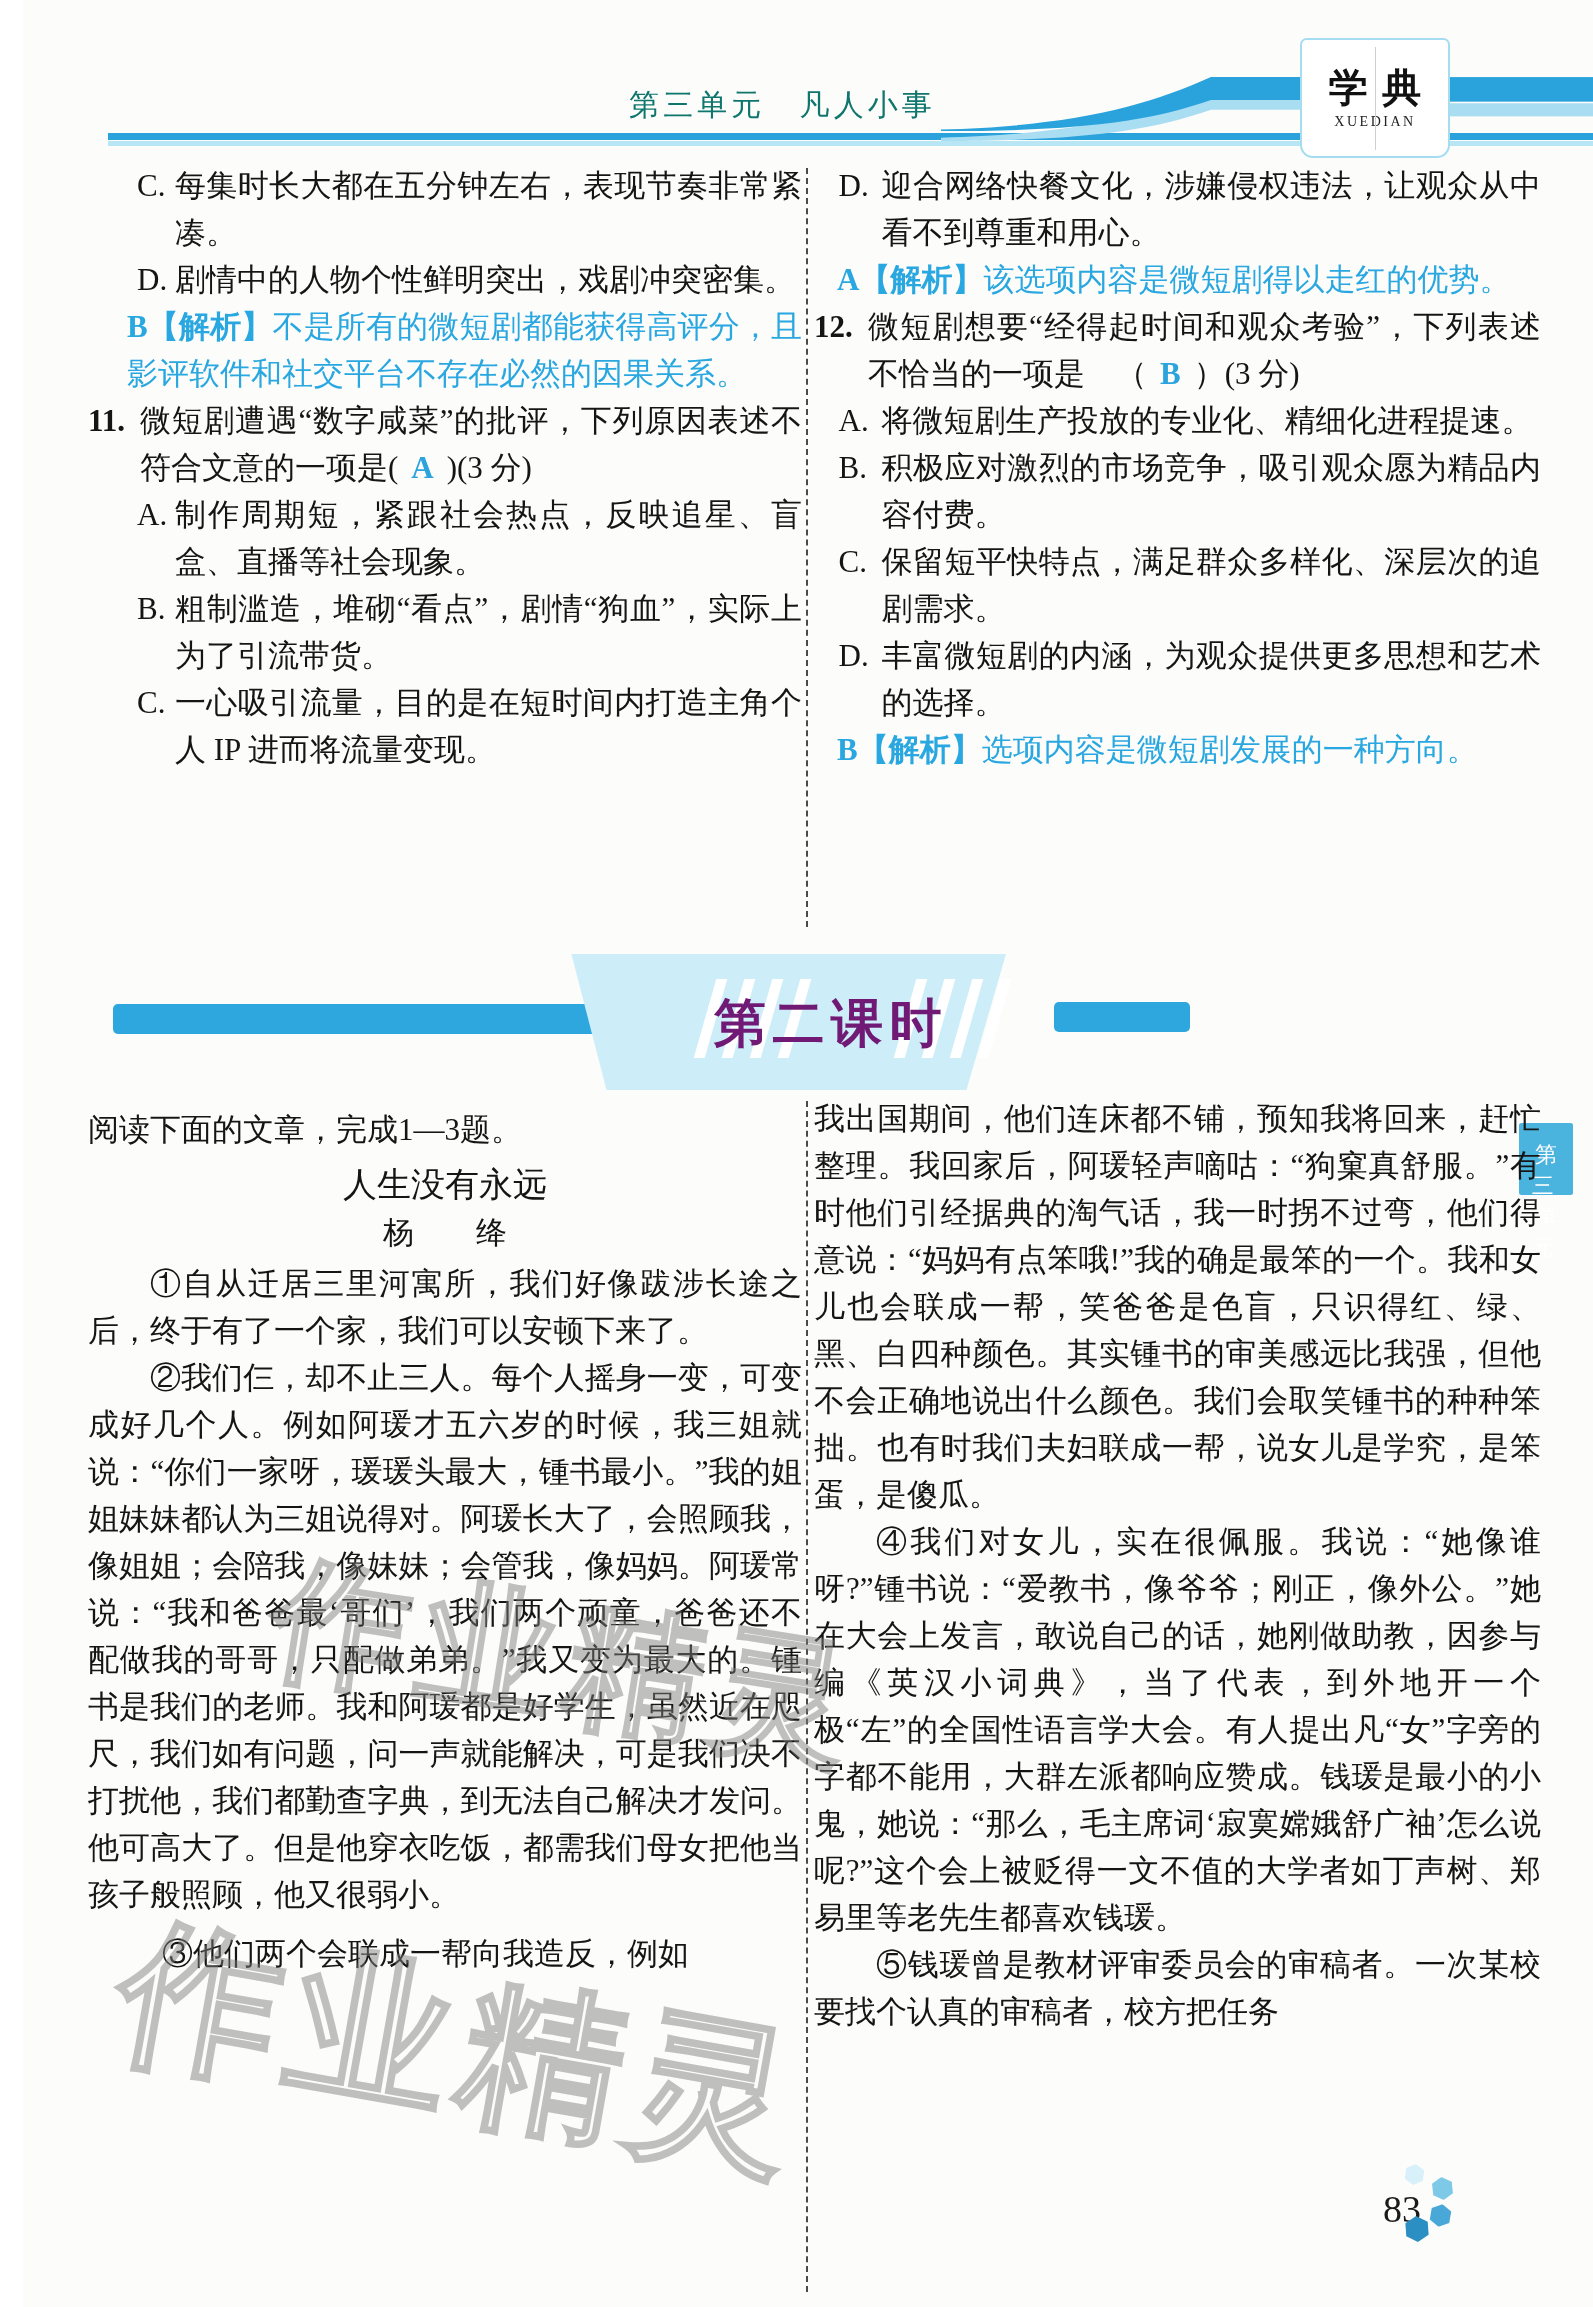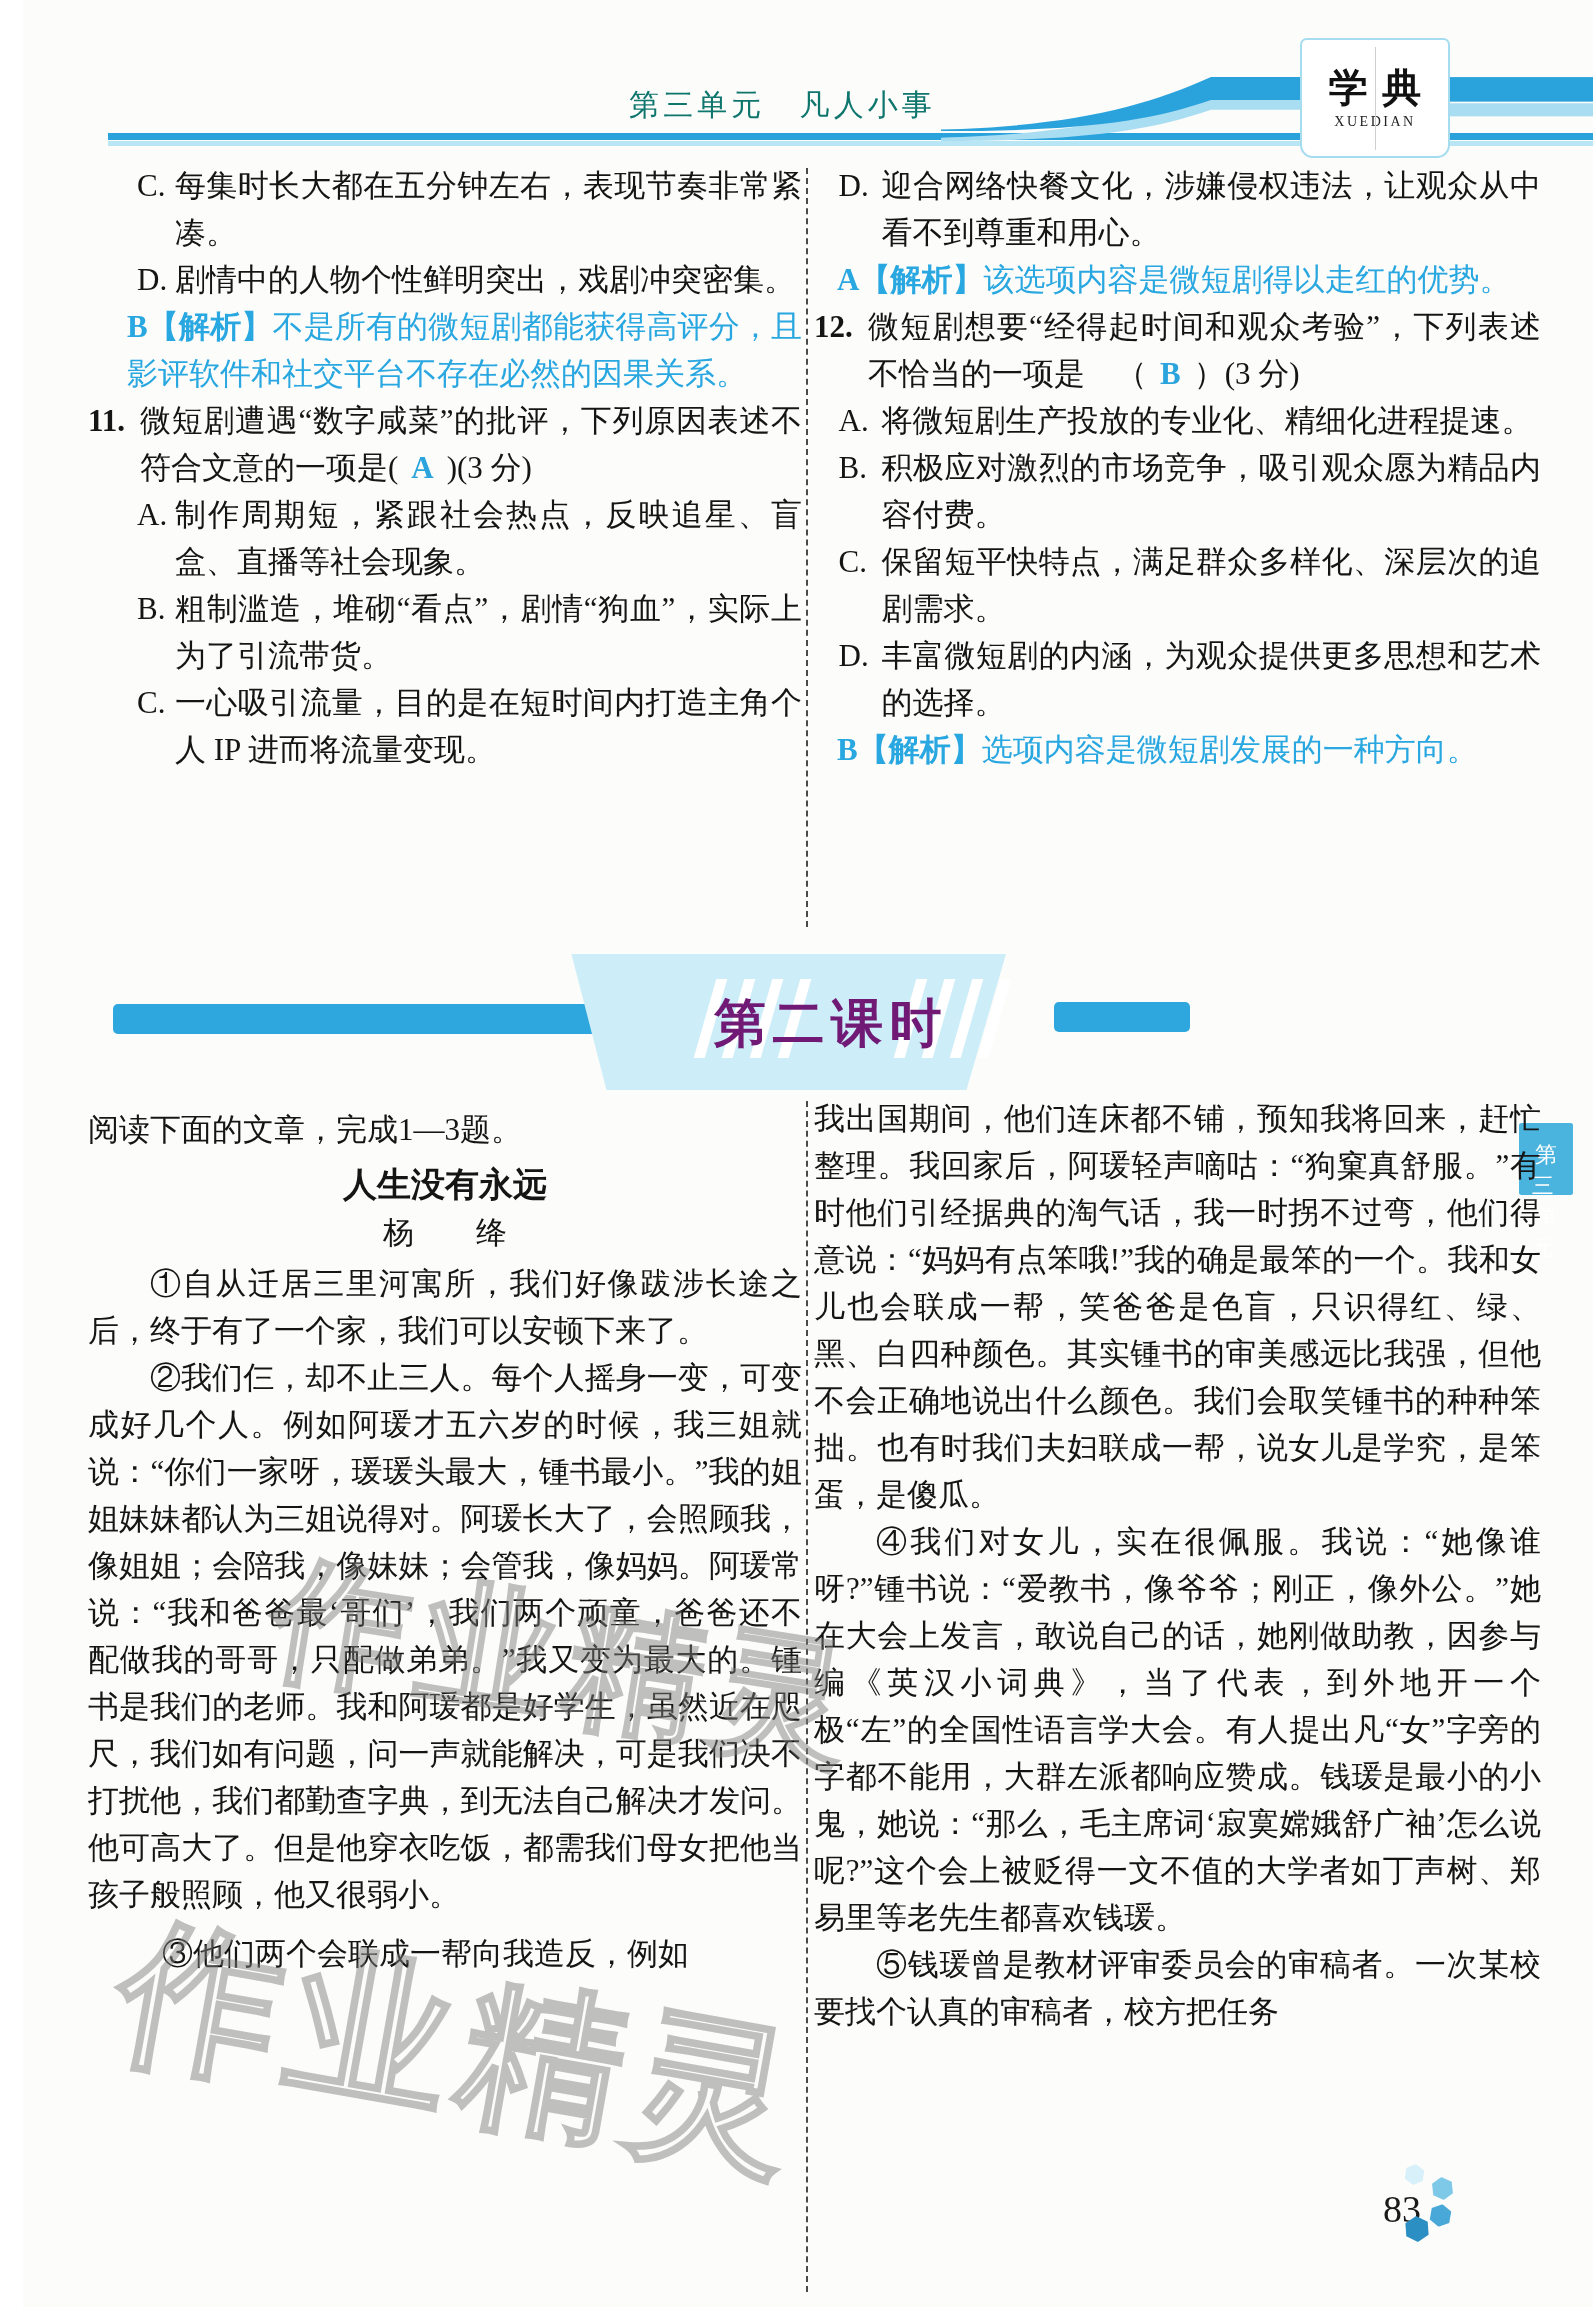--- a/index.html
+++ b/index.html
@@ -61,21 +61,21 @@
                 font-size:52px;font-weight:900;letter-spacing:6.5px;color:#701a75;
                 font-family:"Liberation Sans","DejaVu Sans",sans-serif;}
   .slash{position:absolute;top:979px;width:10.6px;height:79px;background:#ffffff;transform:skewX(-16deg);}
 
   
   .read{position:absolute;font-size:31px;line-height:47px;text-align:justify;}
   .read.col-l{left:88px;top:1106px;width:714px;}
   .read.col-r{left:814px;top:1095px;width:727px;}
   .sec-title{color:#1899d6;font-size:34px;font-weight:700;line-height:49px;margin-bottom:9.8px;letter-spacing:0.8px;}
   .instr{line-height:47px;margin-bottom:6.5px;}
-  .art-title{text-align:center;font-weight:700;font-size:34px;line-height:49px;margin-top:4px;}
+  .art-title{text-align:center;font-weight:400;font-size:34px;line-height:49px;margin-top:4px;}
   .author{text-align:center;font-size:31px;line-height:47px;margin-bottom:4.9px;}
   .k-p-indent{text-indent:2em;}
   .k-p-flush{text-indent:0;}
 
   
   .wm{position:absolute;font-weight:700;color:transparent;pointer-events:none;
       -webkit-text-stroke:2.5px rgba(125,125,125,.48);letter-spacing:11.5px;
       font-family:"Liberation Sans","DejaVu Sans",sans-serif;}
   .wm1{left:270px;top:1571px;font-size:137px;transform:rotate(9deg);}
   .wm2{left:115px;top:1940px;font-size:162px;transform:rotate(10deg);}

